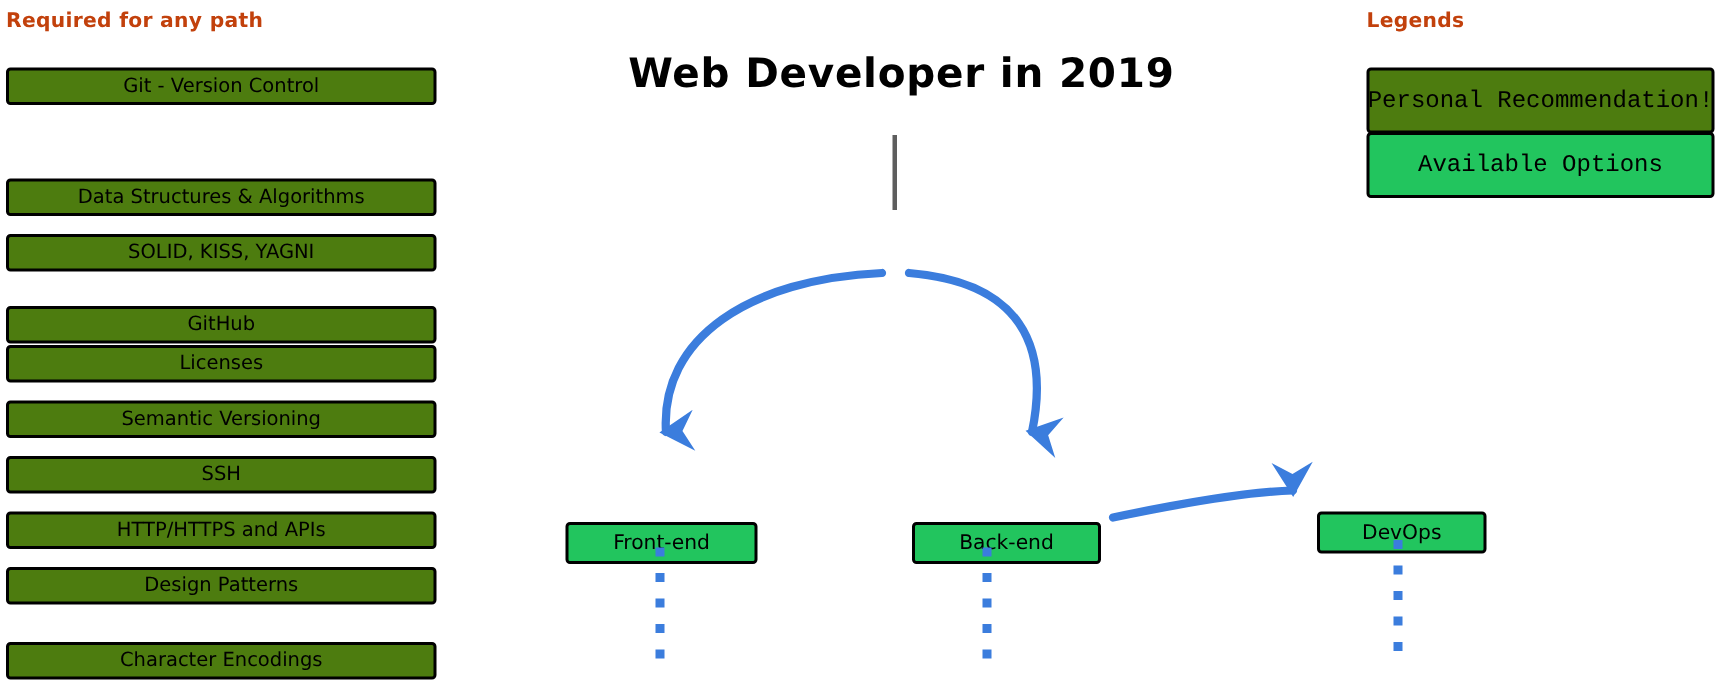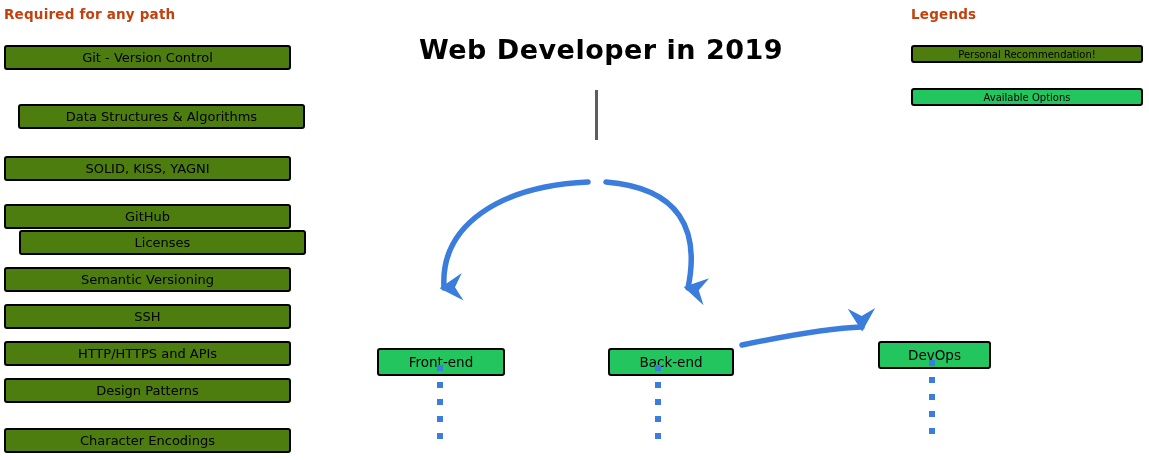--- a/index.html
+++ b/index.html
@@ -53,22 +53,23 @@
     left: 4px;
     width: 287px;
     height: 25px;
     font-size: 13px;
   }
 
   
   .legend-box {
     left: 911px;
     width: 232px;
-    height: 18px;
-    font-size: 10px;
+    height: 44px;
+    font-size: 16px;
+    font-family: Liberation Mono, monospace;
   }
 
   
   .path-box {
     height: 28px;
     font-size: 13.5px;
     margin-top: 20px;
   }
 
   
@@ -134,30 +135,30 @@
 </head>
 <body>
 
 <div id="canvas">
 
   <div class="section-heading" style="left:4px; top:6px;">Required for any path</div>
 
   <div class="box box-yellow req-box" style="top:45px;">
     <span>Git - Version Control</span>
   </div>
-  <div class="box box-yellow req-box" style="top:104px;margin-left:14px;">
+  <div class="box box-yellow req-box" style="top:119px;">
     <span>Data Structures &amp; Algorithms</span>
   </div>
   <div class="box box-yellow req-box" style="top:156px;">
     <span>SOLID, KISS, YAGNI</span>
   </div>
   <div class="box box-yellow req-box" style="top:204px;">
     <span>GitHub</span>
   </div>
-  <div class="box box-yellow req-box" style="top:230px;margin-left:15px;">
+  <div class="box box-yellow req-box" style="top:230px;">
     <span>Licenses</span>
   </div>
   <div class="box box-yellow req-box" style="top:304px;">
     <span>SSH</span>
   </div>
   <div class="box box-yellow req-box" style="top:267px;">
     <span>Semantic Versioning</span>
   </div>
   <div class="box box-yellow req-box" style="top:341px;">
     <span>HTTP/HTTPS and APIs</span>

